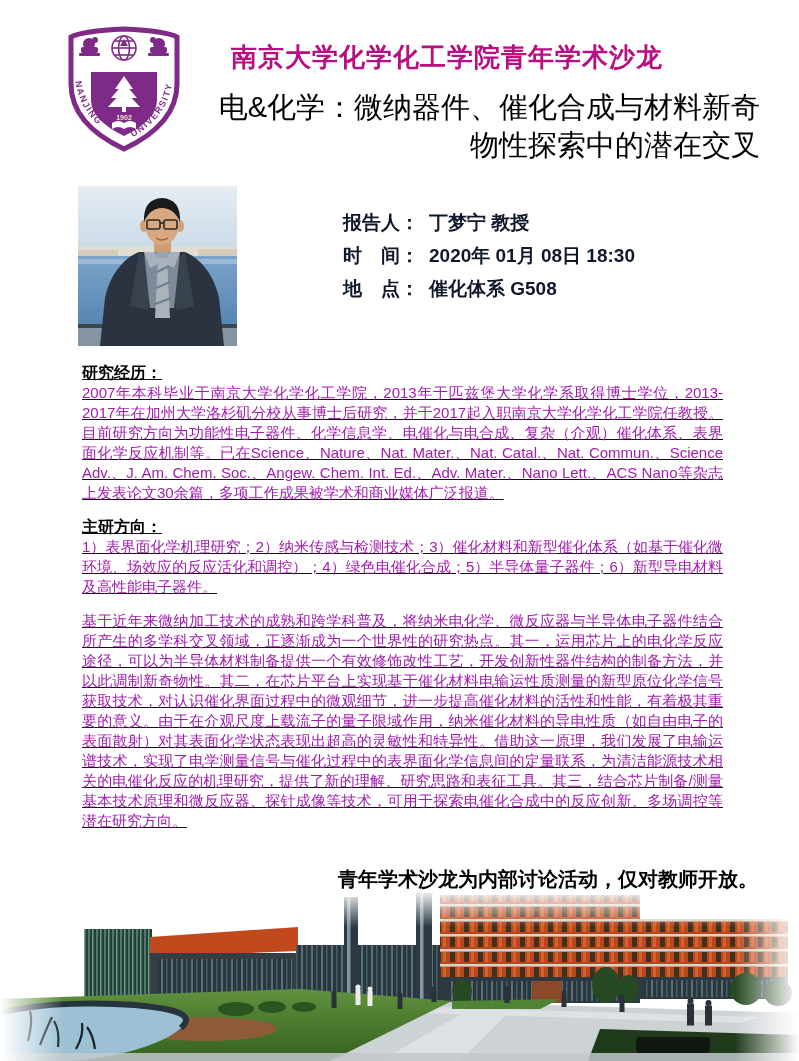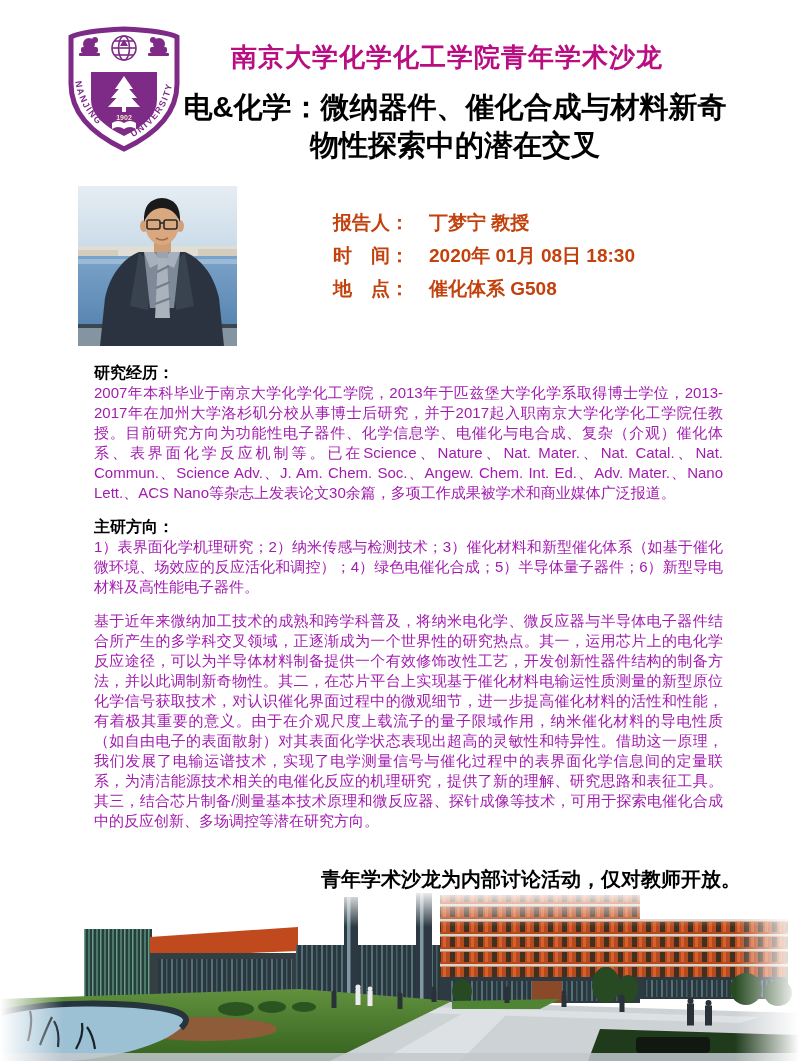--- a/index.html
+++ b/index.html
@@ -7,38 +7,38 @@
     position:relative;width:799px;height:1061px;margin:0 auto;background:#ffffff;
     overflow:hidden;font-family:"Liberation Sans","DejaVu Sans",sans-serif;color:#111;
   }
   
   .logo{position:absolute;left:62px;top:26px;width:124px;height:126px;}
   .salon-title{
     position:absolute;left:118px;top:40px;width:545px;text-align:right;
     font-size:26px;font-weight:800;color:#b80e82;letter-spacing:1px;white-space:nowrap;
   }
   .event-title{
-    position:absolute;left:150px;top:88px;width:610px;text-align:center;
-    font-size:29px;line-height:38px;font-weight:700;color:#000;
+    position:absolute;left:150px;top:88px;width:610px;text-align:right;
+    font-size:29px;line-height:38px;font-weight:400;color:#000;
   }
   
   .photo{position:absolute;left:78px;top:186px;width:159px;height:160px;}
   .photo svg{display:block;width:100%;height:100%;}
-  .speaker-info{position:absolute;left:333px;top:212px;font-size:19px;font-weight:700;color:#c2410c;}
+  .speaker-info{position:absolute;left:333px;top:212px;font-size:19px;font-weight:700;color:#0f172a;text-align:center;}
   .info-row{display:flex;line-height:21px;margin-bottom:12px;}
   .info-label{width:96px;flex:0 0 96px;}
   
   .content{position:absolute;left:78px;top:363px;width:645px;}
-  .sec{margin:0 0 14px 16px;}
+  .sec{margin:0 0 14px 4px;text-decoration:underline;}
   .sec-heading{font-size:16px;font-weight:700;margin:0;line-height:20px;color:#000;}
   .sec-body{font-size:15px;line-height:20px;margin:0;text-align:justify;color:#a21caf;}
   
   .notice{
     position:absolute;top:866px;left:0;width:741px;text-align:right;
-    font-size:20px;font-weight:800;color:#000;z-index:5;white-space:nowrap;
+    font-size:20px;font-weight:800;color:#000;z-index:5;white-space:nowrap;padding-left:17px;
   }
   
   .campus{position:absolute;left:0;bottom:0;width:799px;height:172px;}
   .campus svg{display:block;width:100%;height:100%;}
 </style>
 </head>
 <body>
 
 <div class="page">
 

